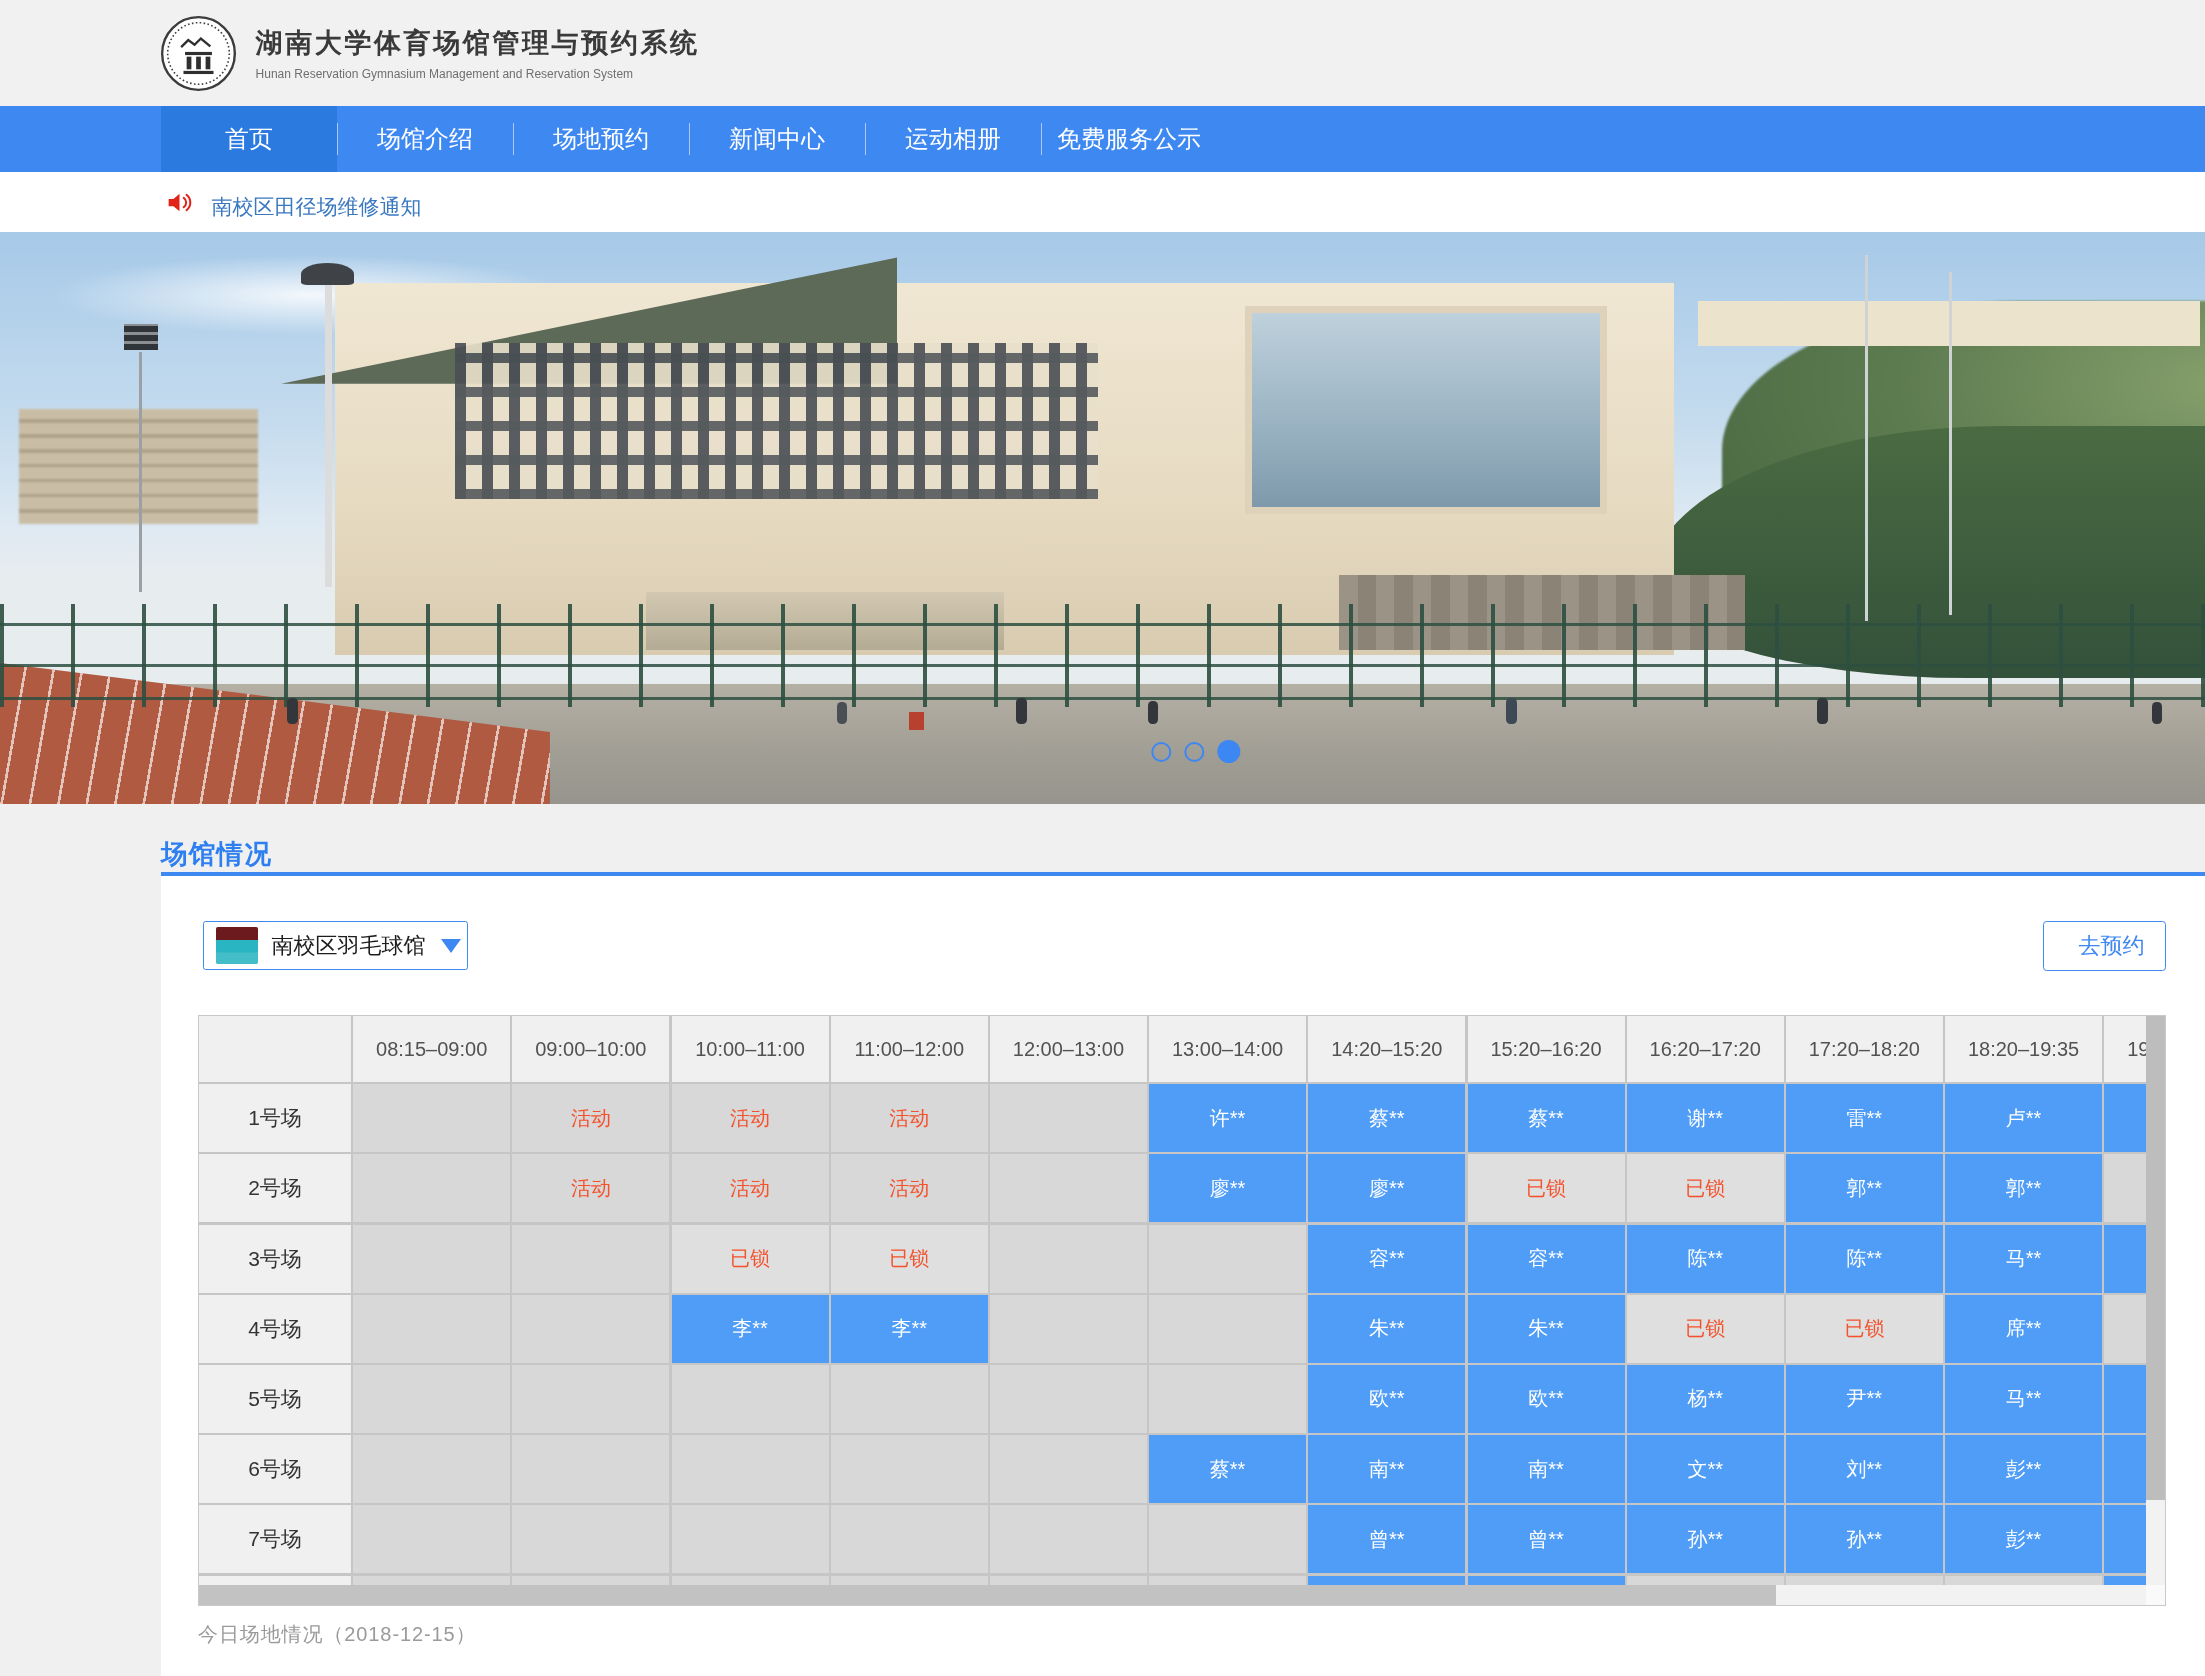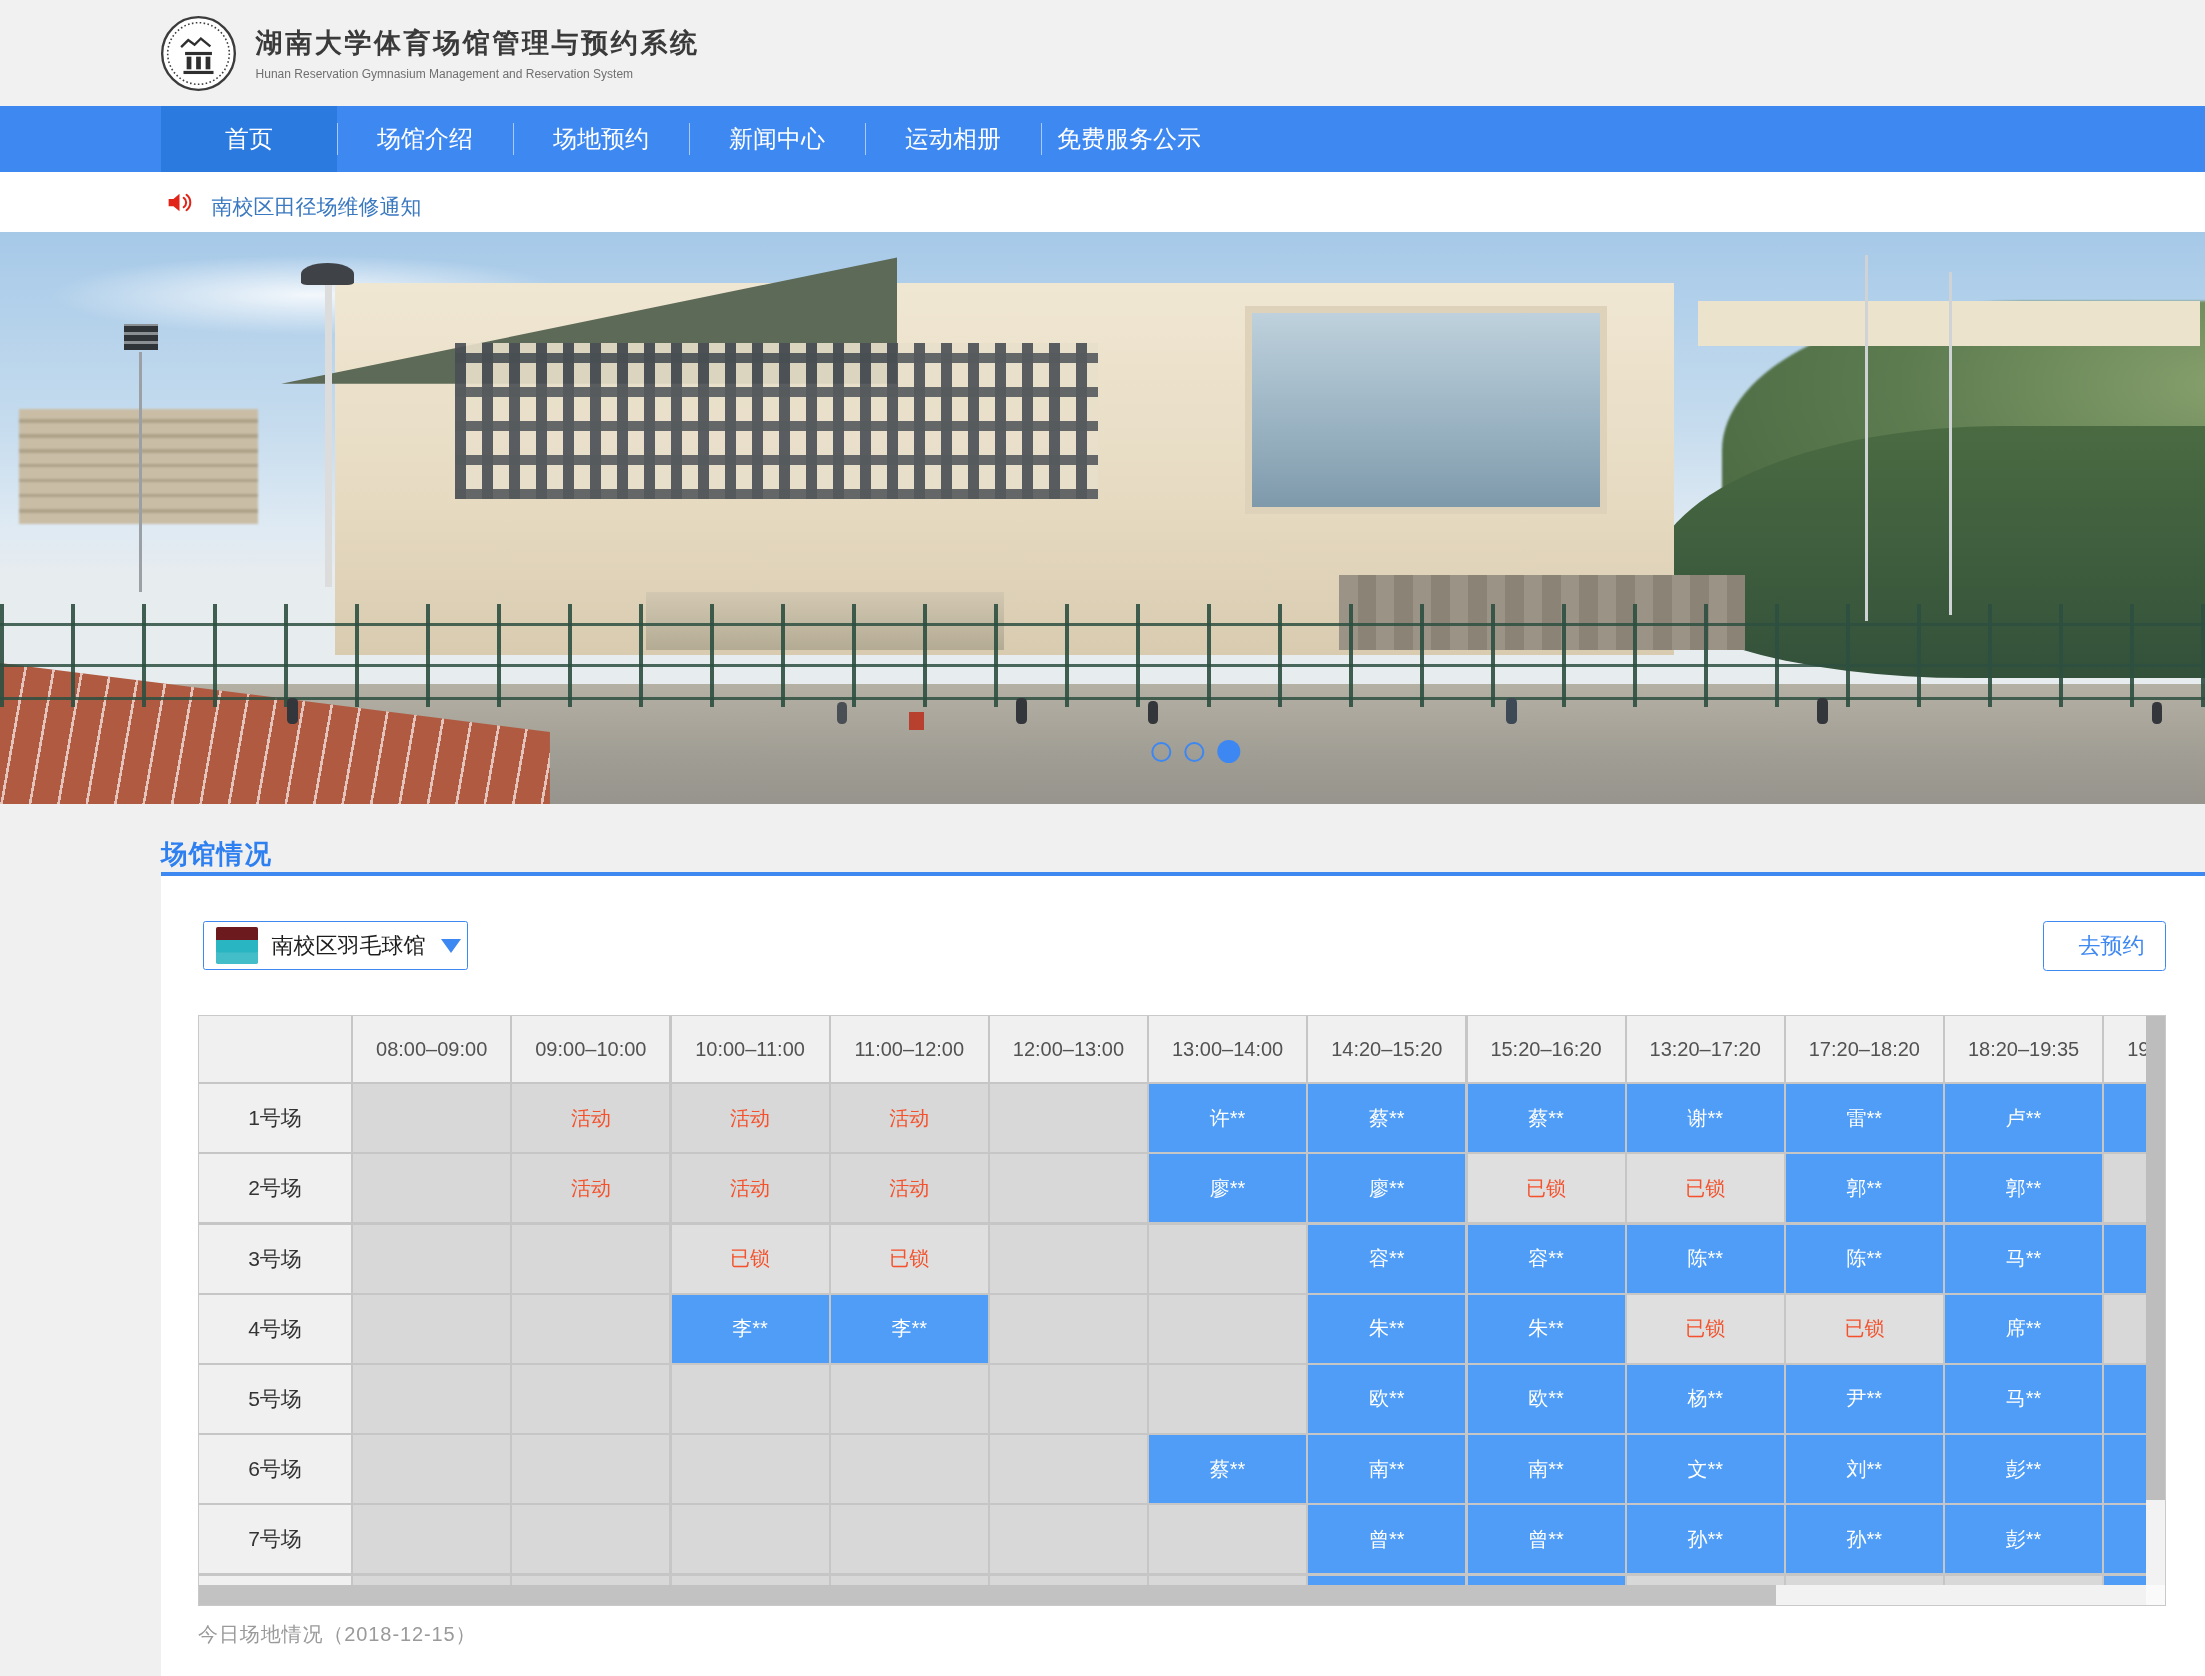--- a/index.html
+++ b/index.html
@@ -187,29 +187,29 @@
       <span class="venue-label">南校区羽毛球馆</span>
       <span class="caret"></span>
     </div>
 
     <button class="reserve-btn">去预约</button>
 
     <div class="schedule">
       <div class="sched-clip">
         <div class="grid" id="grid">
             <div class="cell corner-cell"></div>
-            <div class="cell h-cell">08:00–09:00</div>
+            <div class="cell h-cell">08:15–09:00</div>
             <div class="cell h-cell">09:00–10:00</div>
             <div class="cell h-cell">10:00–11:00</div>
             <div class="cell h-cell">11:00–12:00</div>
             <div class="cell h-cell">12:00–13:00</div>
             <div class="cell h-cell">13:00–14:00</div>
             <div class="cell h-cell">14:20–15:20</div>
             <div class="cell h-cell">15:20–16:20</div>
-            <div class="cell h-cell">13:20–17:20</div>
+            <div class="cell h-cell">16:20–17:20</div>
             <div class="cell h-cell">17:20–18:20</div>
             <div class="cell h-cell">18:20–19:35</div>
             <div class="cell h-cell">19:20–20:20</div>
             <div class="cell r-label">1号场</div>
             <div class="cell c-e"></div>
             <div class="cell c-a">活动</div>
             <div class="cell c-a">活动</div>
             <div class="cell c-a">活动</div>
             <div class="cell c-e"></div>
             <div class="cell c-b">许**</div>

